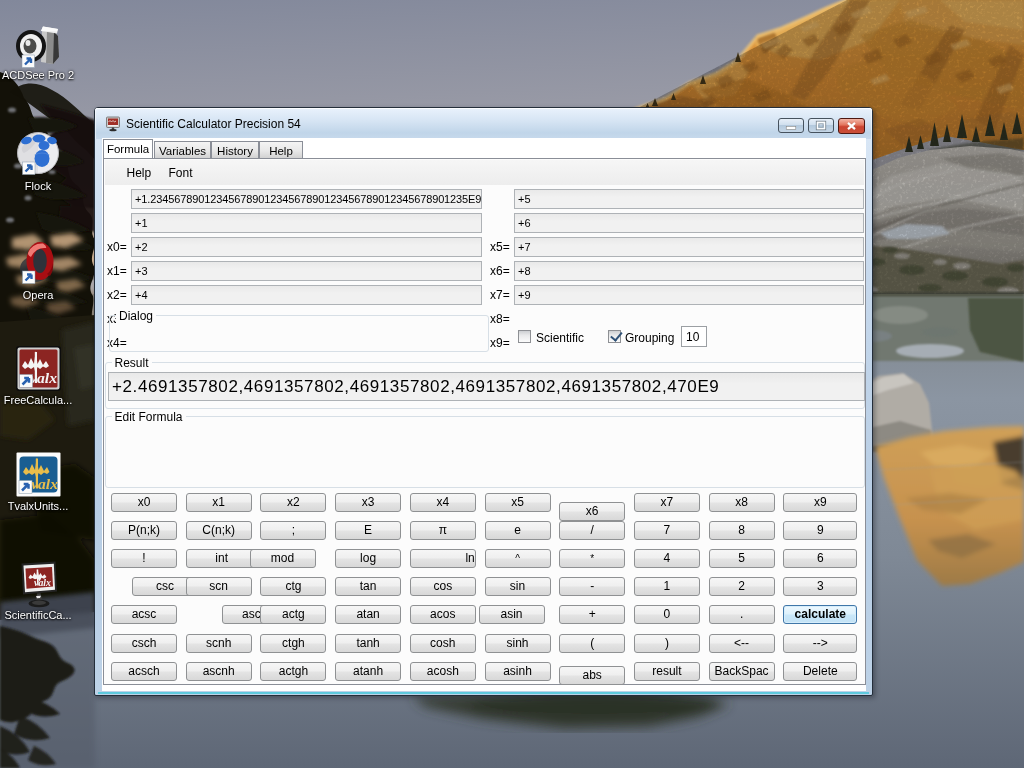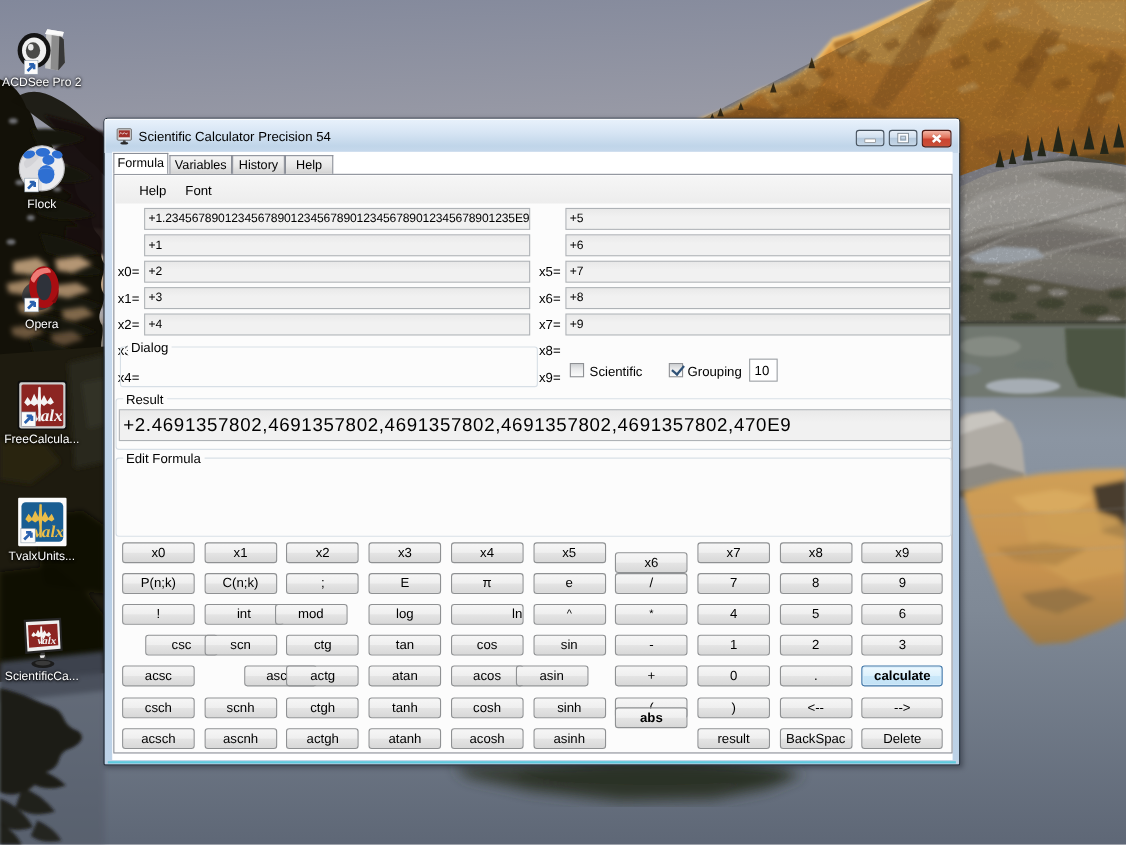--- a/index.html
+++ b/index.html
@@ -513,40 +513,40 @@
 <div class="btn" style="left:381.0px;top:418.8px;width:66px;">sin</div>
 <div class="btn" style="left:455.7px;top:418.8px;width:66px;">-</div>
 <div class="btn" style="left:530.4px;top:418.8px;width:66px;">1</div>
 <div class="btn" style="left:605.1px;top:418.8px;width:66px;">2</div>
 <div class="btn" style="left:679.8px;top:418.8px;width:74px;">3</div>
 <div class="btn" style="left:7.5px;top:446.9px;width:66px;">acsc</div>
 <div class="btn" style="left:82.2px;top:446.9px;width:66px;margin-left:36px;">ascn</div>
 <div class="btn" style="left:156.9px;top:446.9px;width:66px;">actg</div>
 <div class="btn" style="left:231.6px;top:446.9px;width:66px;">atan</div>
 <div class="btn" style="left:306.3px;top:446.9px;width:66px;">acos</div>
-<div class="btn" style="left:365px;top:446.9px;width:66px;">asin</div>
+<div class="btn" style="left:375px;top:446.9px;width:66px;">asin</div>
 <div class="btn" style="left:455.7px;top:446.9px;width:66px;">+</div>
 <div class="btn" style="left:530.4px;top:446.9px;width:66px;">0</div>
 <div class="btn" style="left:605.1px;top:446.9px;width:66px;">.</div>
 <div class="btn calc" style="left:679.8px;top:446.9px;width:74px;">calculate</div>
 <div class="btn" style="left:7.5px;top:475.0px;width:66px;">csch</div>
 <div class="btn" style="left:82.2px;top:475.0px;width:66px;">scnh</div>
 <div class="btn" style="left:156.9px;top:475.0px;width:66px;">ctgh</div>
 <div class="btn" style="left:231.6px;top:475.0px;width:66px;">tanh</div>
 <div class="btn" style="left:306.3px;top:475.0px;width:66px;">cosh</div>
 <div class="btn" style="left:381.0px;top:475.0px;width:66px;">sinh</div>
 <div class="btn" style="left:455.7px;top:475.0px;width:66px;">(</div>
 <div class="btn" style="left:530.4px;top:475.0px;width:66px;">)</div>
 <div class="btn" style="left:605.1px;top:475.0px;width:66px;">&lt;--</div>
 <div class="btn" style="left:679.8px;top:475.0px;width:74px;">--&gt;</div>
 <div class="btn" style="left:7.5px;top:503.1px;width:66px;">acsch</div>
 <div class="btn" style="left:82.2px;top:503.1px;width:66px;">ascnh</div>
 <div class="btn" style="left:156.9px;top:503.1px;width:66px;">actgh</div>
 <div class="btn" style="left:231.6px;top:503.1px;width:66px;">atanh</div>
 <div class="btn" style="left:306.3px;top:503.1px;width:66px;">acosh</div>
 <div class="btn" style="left:381.0px;top:503.1px;width:66px;">asinh</div>
-<div class="btn" style="left:455.7px;top:484px;width:66px;font-weight:bold;">abs</div>
+<div class="btn" style="left:455.7px;top:507px;width:66px;">abs</div>
 <div class="btn" style="left:530.4px;top:503.1px;width:66px;">result</div>
 <div class="btn" style="left:605.1px;top:503.1px;width:66px;">BackSpac</div>
 <div class="btn" style="left:679.8px;top:503.1px;width:74px;">Delete</div>
     </div>
   </div>
 </div>
 
 </body></html>

